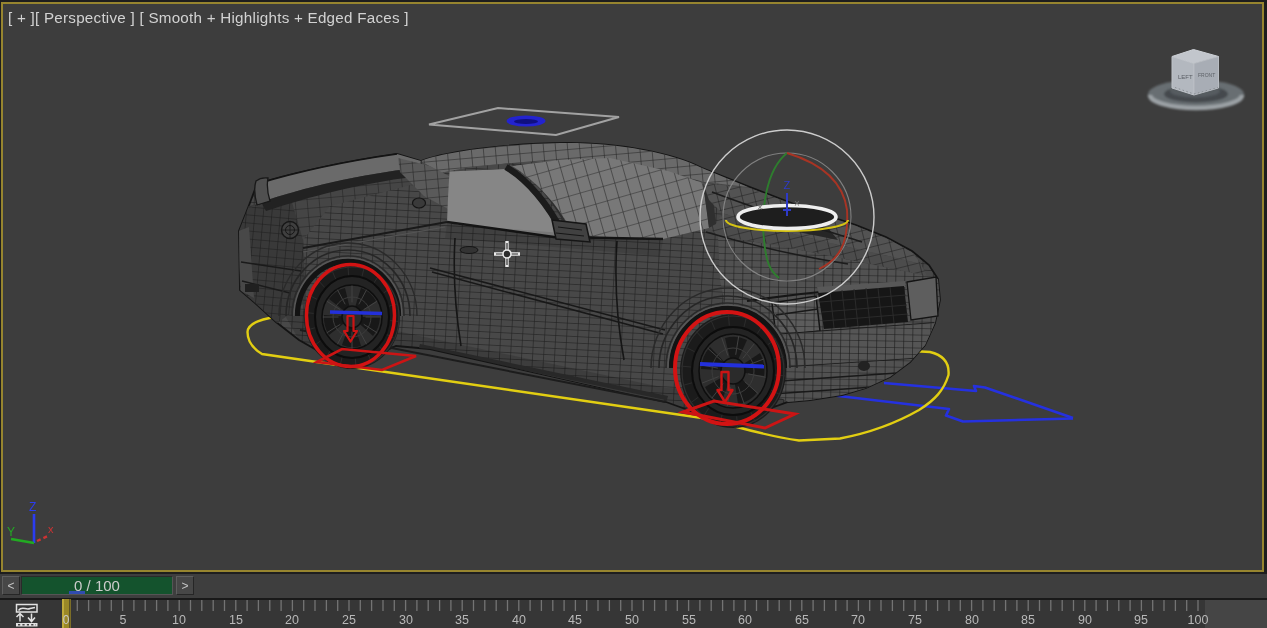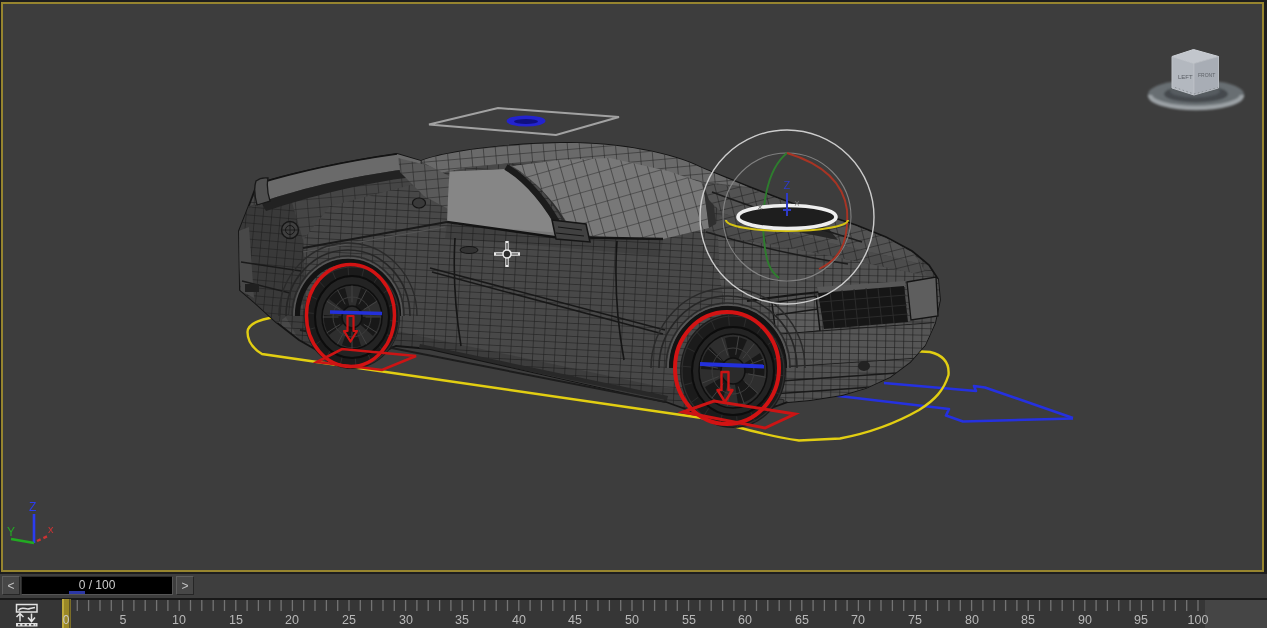--- a/index.html
+++ b/index.html
@@ -8,24 +8,24 @@
   #vpframe{position:absolute;left:0;top:0;width:1267px;height:574px;background:#1e1e1e;}
   #vp{position:absolute;left:1px;top:2px;width:1263px;height:570px;background:#3d3d3d;
       border:2.5px solid #97852f;box-sizing:border-box;}
   #vplabel{position:absolute;left:8px;top:9px;color:#d2d2d2;font-size:15.2px;letter-spacing:0.25px;}
   #scene{position:absolute;left:0;top:0;}
   #trackrow{position:absolute;left:0;top:574px;width:1267px;height:24px;background:#3e3e3e;}
   .tbtn{position:absolute;top:2px;width:18px;height:19px;background:#474747;
         border-top:1px solid #5e5e5e;border-left:1px solid #5e5e5e;
         border-right:1px solid #262626;border-bottom:1px solid #262626;
         color:#c5c5c5;font-size:12px;text-align:center;line-height:18px;box-sizing:border-box;}
-  #tfield{position:absolute;left:21px;top:2px;width:152px;height:19px;background:#000000;
+  #tfield{position:absolute;left:21px;top:2px;width:152px;height:19px;background:#14532d;
         border-top:1px solid #2a2a2a;border-left:1px solid #2a2a2a;
         border-right:1px solid #555;border-bottom:1px solid #555;
-        color:#cccccc;font-size:12px;text-align:center;line-height:17px;box-sizing:border-box;}
+        color:#cccccc;font-size:15px;text-align:center;line-height:17px;box-sizing:border-box;}
   #ruler{position:absolute;left:0;top:598px;width:1267px;height:30px;background:#363636;}
 </style>
 </head>
 <body>
 <div id="root">
   <div id="vpframe"></div>
   <div id="vp"></div>
   <svg id="scene" width="1267" height="574" viewBox="0 0 1267 574">
   <defs>
 <pattern id="mSide" width="11" height="6.5" patternUnits="userSpaceOnUse" patternTransform="rotate(3)">
@@ -310,20 +310,21 @@
 <text x="1178" y="79" font-size="6" fill="#585c62" font-family="Liberation Sans">LEFT</text>
 <text x="1198" y="77" font-size="5" fill="#5e6268" font-family="Liberation Sans">FRONT</text>
 <path d="M1175,87.5 L1194,94 M1194,94 L1218,87.5" stroke="#8a8f94" stroke-width="1" fill="none" stroke-dasharray="1.5,2.5"></path>
 <path d="M34,514 L34,543" stroke="#2b3cf0" stroke-width="2.6"></path>
 <path d="M34,543 L11,539" stroke="#22aa22" stroke-width="2.6"></path>
 <path d="M37,541 L48,536" stroke="#cc3333" stroke-width="2.4" stroke-dasharray="4,3"></path>
 <text x="29" y="511" font-size="12" fill="#2b3cf0" font-family="Liberation Sans">Z</text>
 <text x="7" y="536" font-size="12" fill="#22aa22" font-family="Liberation Sans">Y</text>
 <text x="48" y="533" font-size="11" fill="#cc3333" font-family="Liberation Sans">x</text>
   </svg>
+  <div id="vplabel">[ + ][ Perspective ] [ Smooth + Highlights + Edged Faces ]</div>
   <div id="trackrow">
     <div class="tbtn" style="left:2px;">&lt;</div>
     <div id="tfield">0 / 100<div style="position:absolute;left:47px;top:14px;width:16px;height:2.5px;background:#3a4adc;opacity:0.75"></div></div>
     <div class="tbtn" style="left:176px;">&gt;</div>
   </div>
   <div id="ruler">
   <svg width="1267" height="30" viewBox="0 0 1267 30">
   <rect x="0" y="0" width="1267" height="30" fill="#363636"></rect>
 <rect x="1205" y="1" width="62" height="29" fill="#454545"></rect>
 <rect x="0" y="0" width="1267" height="2" fill="#191919"></rect>

